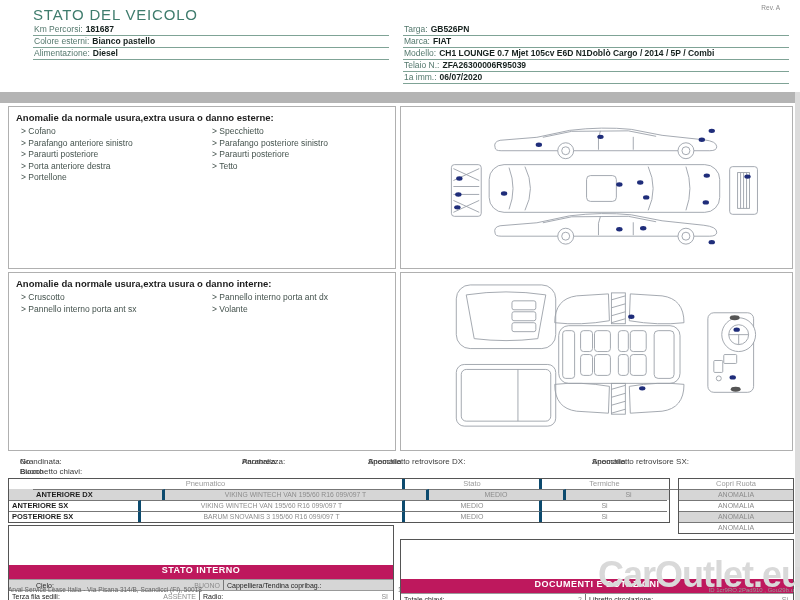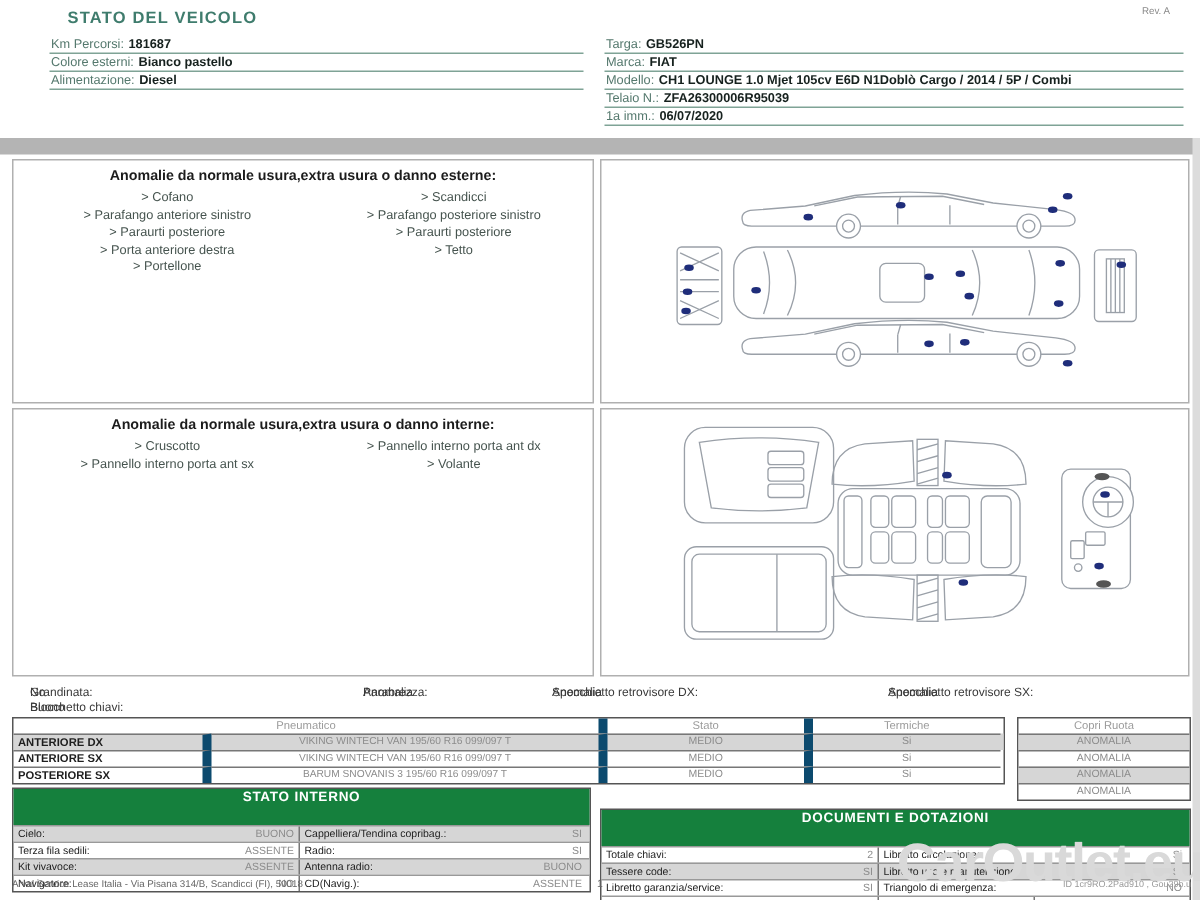--- a/index.html
+++ b/index.html
@@ -1,62 +1,62 @@
 <!DOCTYPE html>
 <html><head>
 <meta charset="utf-8">
 <style>
   html,body{margin:0;padding:0;background:#fff;}
   .page{position:relative;width:800px;height:600px;background:#fff;overflow:hidden;
         font-family:"Liberation Sans","DejaVu Sans",sans-serif;color:#222;}
   
-  .title{position:absolute;left:33px;top:6px;font-size:11px;font-weight:bold;color:#3f7c6d;letter-spacing:.8px;margin-left:12px;}
+  .title{position:absolute;left:33px;top:6px;font-size:15px;font-weight:normal;color:#3f7c6d;letter-spacing:.8px;}
   .rev{position:absolute;right:20px;top:4px;font-size:6.5px;color:#8a8a8a;}
   .hcol{position:absolute;top:24px;}
   .hleft{left:33px;width:356px;}
   .hright{left:403px;width:386px;}
   .hfield{border-bottom:1px solid #7fa396;font-size:8.5px;line-height:11px;padding-left:1px;color:#54786d;}
   .hv{color:#16211e;font-weight:bold;margin-left:3px;margin-top:26px;}
   .band{position:absolute;left:0;top:92px;width:800px;height:11px;background:#b4b4b4;}
   .edge-r{position:absolute;right:0;top:92px;width:5px;height:508px;background:#dcdcdc;}
   
-  .box{position:absolute;border:1px solid #b0b0b0;background:#fff;text-align:center;}
+  .box{position:absolute;border:1px solid #b0b0b0;background:#fff;}
   .bx-ext-l{left:8px;top:106px;width:386px;height:161px;}
   .bx-ext-r{left:400px;top:106px;width:391px;height:161px;}
   .bx-int-l{left:8px;top:272px;width:386px;height:177px;}
   .bx-int-r{left:400px;top:272px;width:391px;height:177px;}
   .box-title{font-size:9.5px;font-weight:bold;color:#1c1c1c;padding:5px 7px 3px;}
   .cols{display:flex;padding:0 2px;}
   .cols ul{list-style:none;margin:0;padding:0 0 0 10px;width:50%;}
   .cols li{font-size:8.5px;color:#45534e;line-height:11.5px;white-space:nowrap;}
   .cols li::before{content:"> ";}
   svg{display:block;}
   
   .cond{position:absolute;left:20px;top:457px;width:786px;font-size:8px;color:#3a3a3a;height:22px;}
   .cond span{position:absolute;white-space:nowrap;}
   
   .tyre-main{position:absolute;left:8px;top:478px;width:660px;border:1px solid #555;background:#fff;font-size:7px;}
   .trh{display:grid;grid-template-columns:396px 137px 125px;}
   .tr{display:grid;grid-template-columns:132px 264px 137px 125px;}
-  .td{border-right:6px solid #0c4a6e;border-top:1px solid #777;padding:1px 3px;line-height:8px;overflow:hidden;white-space:nowrap;}
+  .td{border-right:3px solid #0c4a6e;border-top:1px solid #777;padding:1px 3px;line-height:8px;overflow:hidden;white-space:nowrap;}
   .trh .td{border-top:none;}
   .td:last-child{border-right:none;}
   .hdr{color:#9b9b9b;text-align:center;font-size:7.5px;}
   .pos{font-weight:bold;color:#1e1e1e;font-size:7.5px;}
   .cen{text-align:center;color:#8c8c8c;}
   .spec{text-align:center;color:#8c8c8c;font-size:6.8px;}
-  .g{background:#d6d6d6;}
+  .g{background:#d6d6d6;padding-left:24px;}
   .tyre-copri{position:absolute;left:678px;top:478px;width:114px;border:1px solid #555;background:#fff;font-size:7px;}
   .tyre-copri .crow{border-top:1px solid #777;text-align:center;color:#8c8c8c;padding:1px 2px;line-height:8px;}
   .tyre-copri .chdr{text-align:center;color:#9b9b9b;font-size:7.5px;padding:1px 2px;line-height:8px;}
   
   .tbl{position:absolute;border:1px solid #555;background:#fff;font-size:7px;}
   .tblA{left:8px;top:525px;width:384px;}
   .tblB{left:400px;top:539px;width:392px;}
-  .tbl-head{background:#15803d;color:#fff;font-weight:bold;text-align:center;font-size:9px;line-height:11px;height:24px;letter-spacing:.5px;}
+  .tbl-head{background:#be185d;color:#fff;font-weight:bold;text-align:center;font-size:9px;line-height:11px;height:14px;letter-spacing:.5px;margin-top:39px;}
   .r{display:grid;border-top:1px solid #999;}
   .rA{grid-template-columns:112px 78px 126px 66px;}
   .rB{grid-template-columns:118px 66px 138px 68px;}
   .rB6{grid-template-columns:118px 66px 74px 30px 72px 30px;}
   .r>span{padding:1.5px 3px;line-height:7px;overflow:hidden;white-space:nowrap;}
   .lab{color:#222;}
   .val{color:#8c8c8c;text-align:right;}
   .sep{border-left:1px solid #777;}
   
   .foot-left{position:absolute;left:8px;top:586px;font-size:6.5px;color:#666;}
@@ -74,40 +74,40 @@
 
   <div class="hcol hleft">
     <div class="hfield"><span>Km Percorsi:</span><span class="hv">181687</span></div>
     <div class="hfield"><span>Colore esterni:</span><span class="hv">Bianco pastello</span></div>
     <div class="hfield"><span>Alimentazione:</span><span class="hv">Diesel</span></div>
   </div>
 
   <div class="hcol hright">
     <div class="hfield"><span>Targa:</span><span class="hv">GB526PN</span></div>
     <div class="hfield"><span>Marca:</span><span class="hv">FIAT</span></div>
-    <div class="hfield" style="line-height:11px;white-space:normal;"><span>Modello:</span><span class="hv">CH1 LOUNGE 1.0 Mjet 105cv E6D N1Doblò Cargo / 2014 / 5P / Combi</span></div>
+    <div class="hfield" style="line-height:11px;white-space:normal;"><span>Modello:</span><span class="hv">CH1 LOUNGE 0.7 Mjet 105cv E6D N1Doblò Cargo / 2014 / 5P / Combi</span></div>
     <div class="hfield"><span>Telaio N.:</span><span class="hv">ZFA26300006R95039</span></div>
     <div class="hfield"><span>1a imm.:</span><span class="hv">06/07/2020</span></div>
   </div>
 
   <div class="band"></div>
   <div class="edge-r"></div>
 
   <div class="box bx-ext-l">
     <div class="box-title">Anomalie da normale usura,extra usura o danno esterne:</div>
     <div class="cols">
       <ul>
         <li>Cofano</li>
         <li>Parafango anteriore sinistro</li>
         <li>Paraurti posteriore</li>
         <li>Porta anteriore destra</li>
         <li>Portellone</li>
       </ul>
       <ul>
-        <li>Scandicci</li>
+        <li>Specchietto</li>
         <li>Parafango posteriore sinistro</li>
         <li>Paraurti posteriore</li>
         <li>Tetto</li>
       </ul>
     </div>
   </div>
 
   <div class="box bx-ext-r">
     <svg width="389" height="159" viewBox="0 0 390 160">
       <defs>

